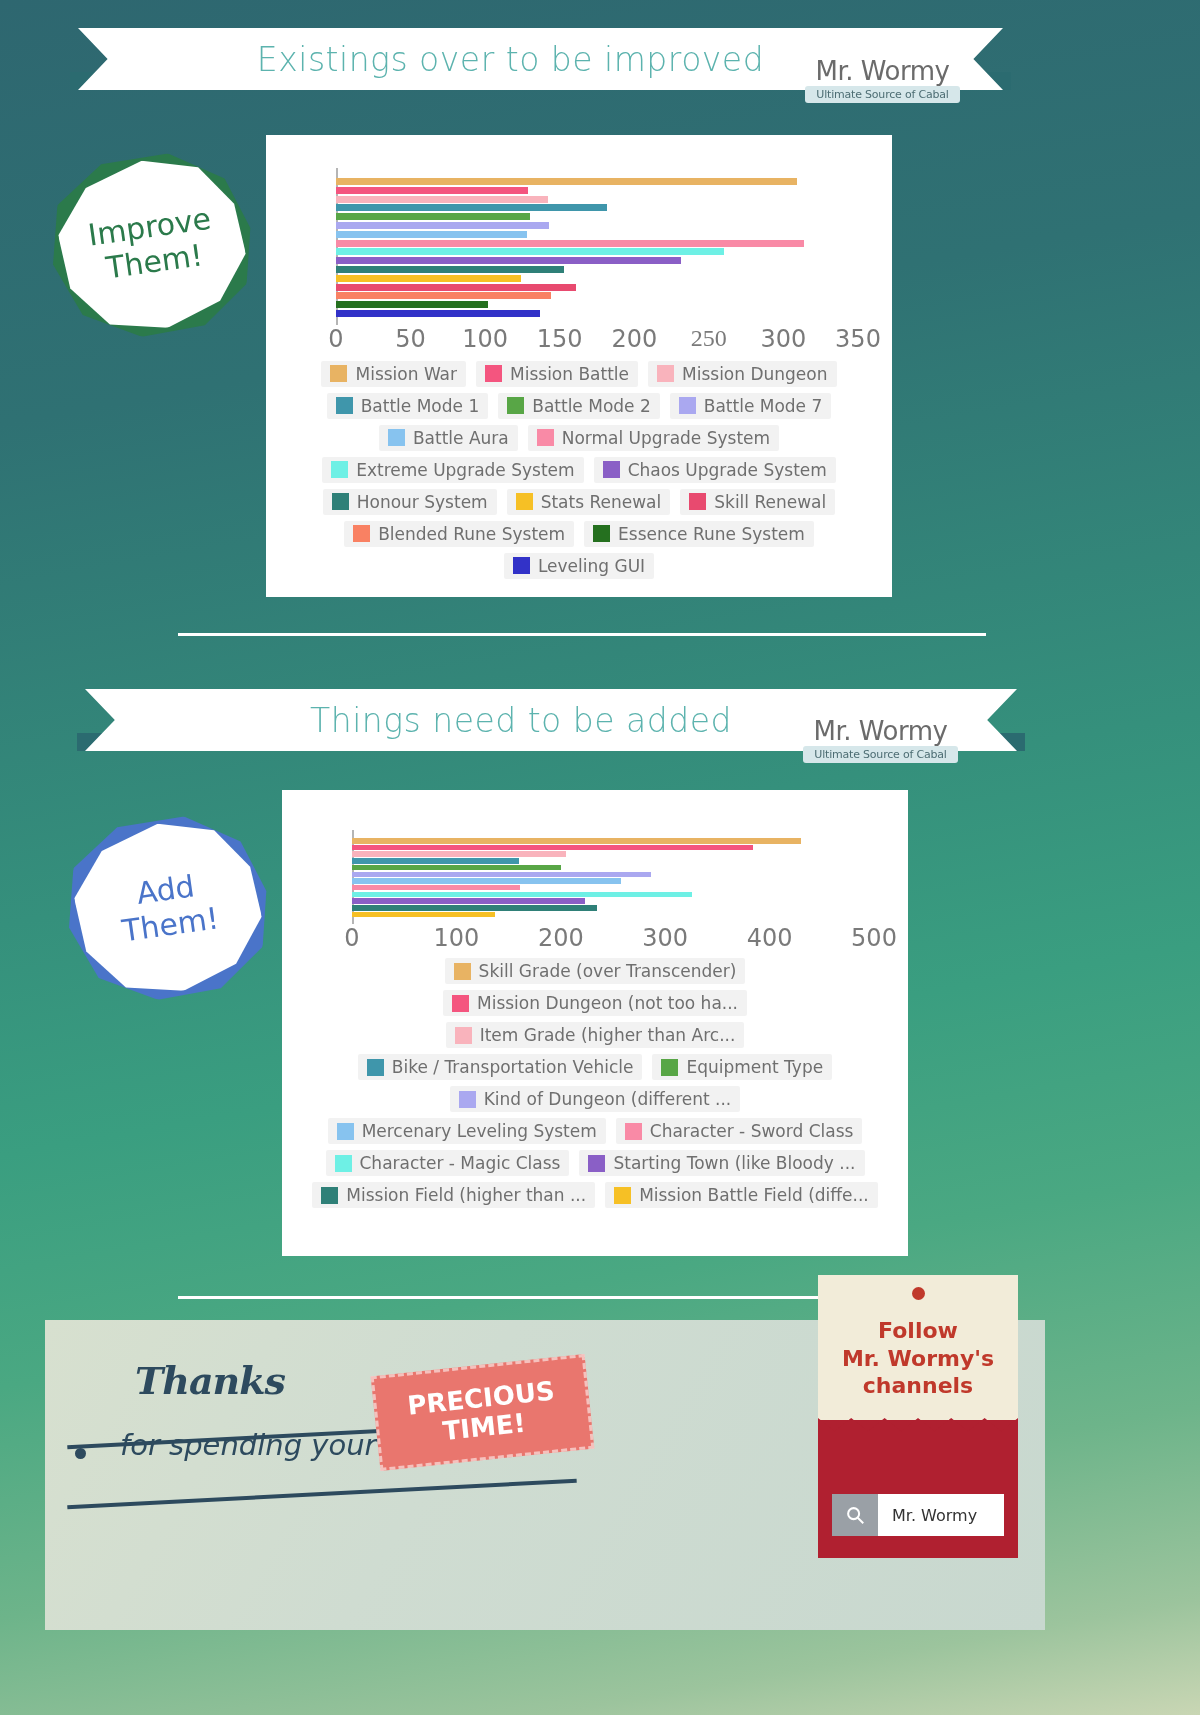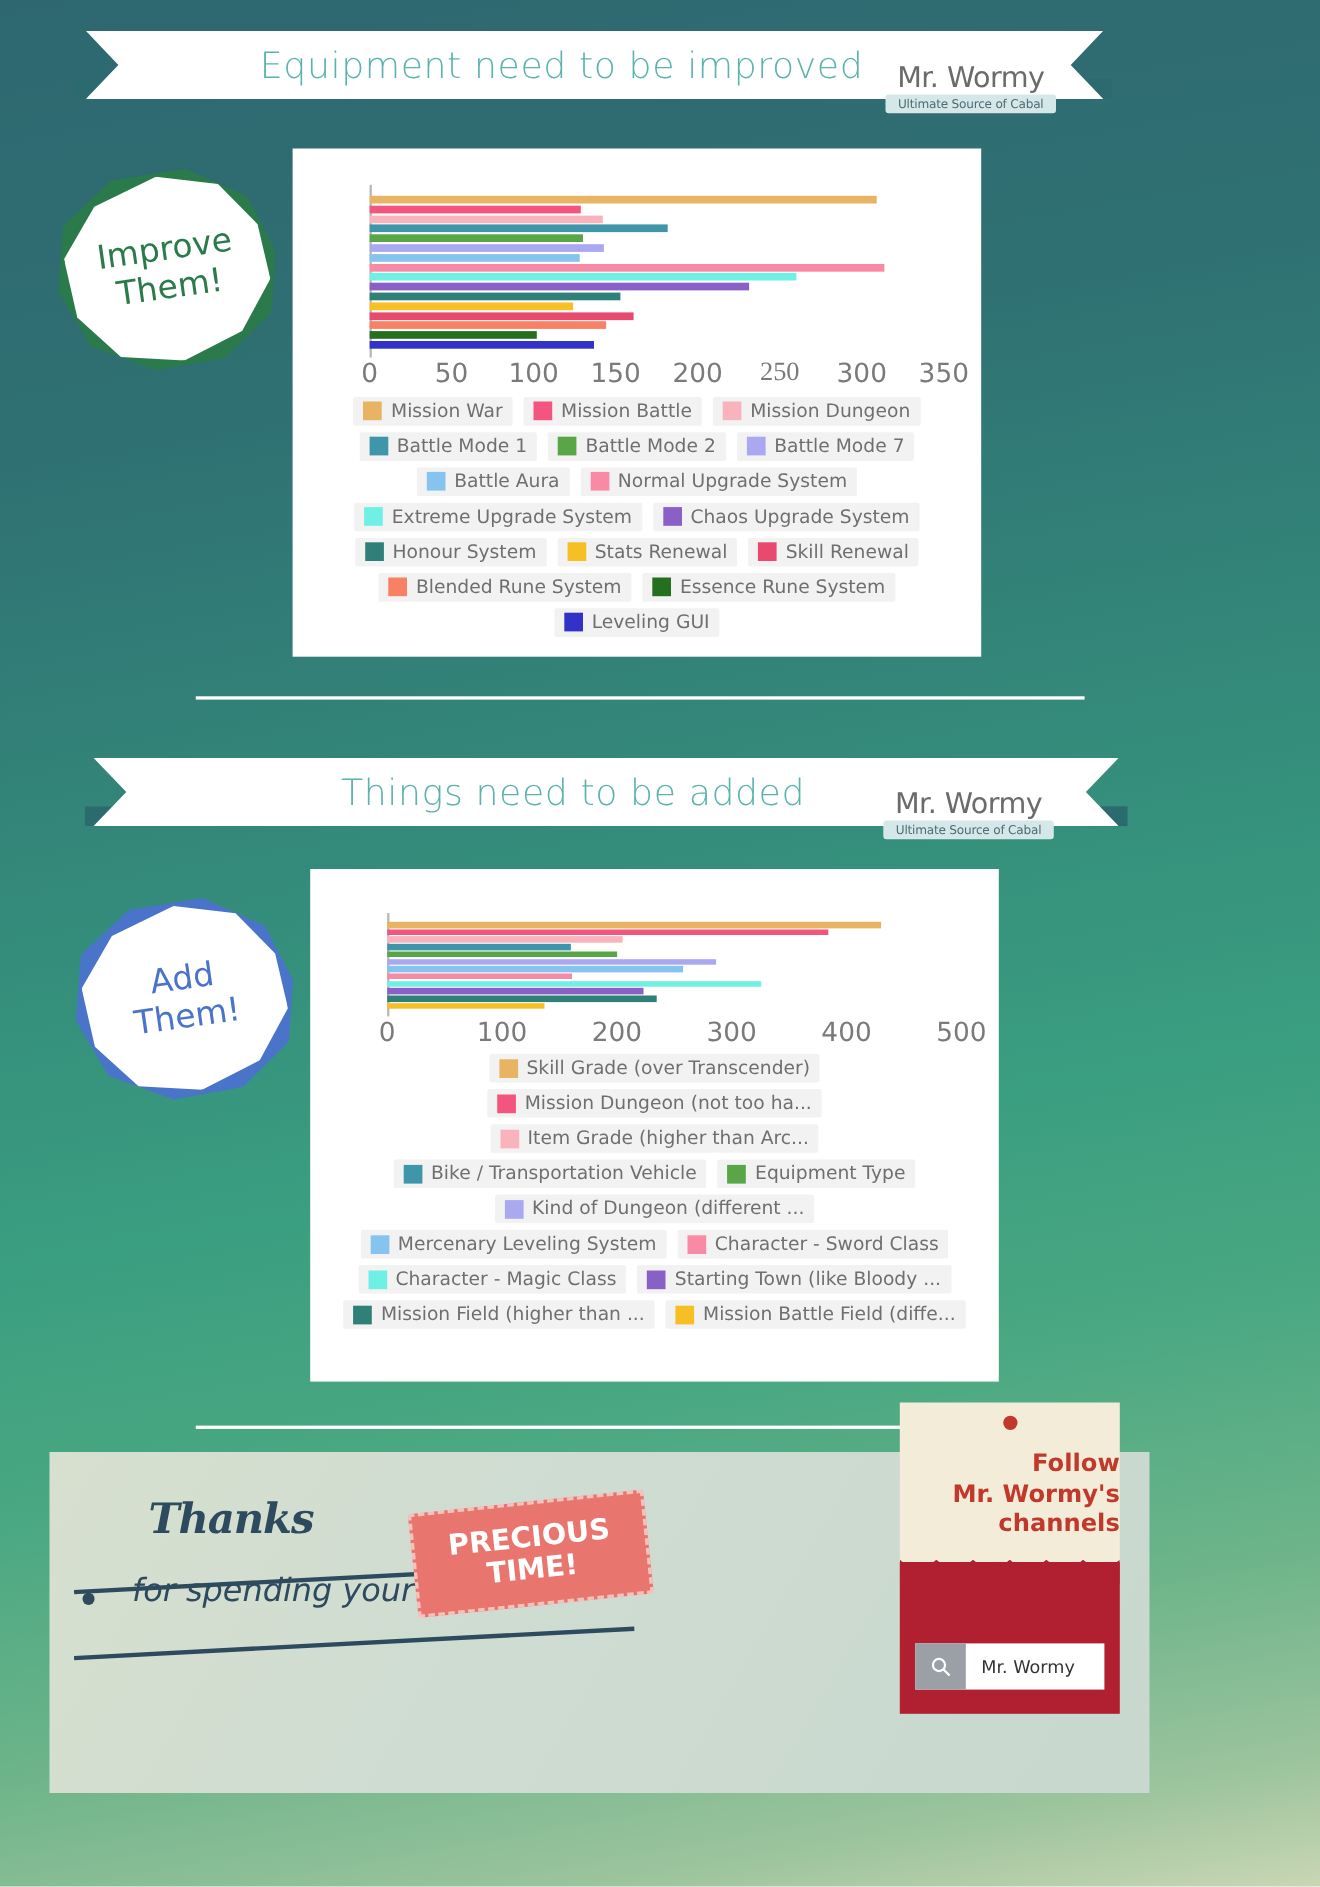--- a/index.html
+++ b/index.html
@@ -107,21 +107,21 @@
     border: 3px dashed rgba(255,255,255,0.55);
   }
 
   
   .follow-panel {
     position: absolute; left: 818px; top: 1275px; width: 200px; height: 145px;
     background: #f2ecd9;
   }
   .follow-dot { position: absolute; left: 94px; top: 12px; width: 13px; height: 13px; border-radius: 50%; background: #c0392b; }
   .follow-text {
-    position: absolute; left: 0; right: 0; top: 42px; text-align: right;
+    position: absolute; left: 0; right: 0; top: 42px; text-align: center;
     font-size: 22px; font-weight: bold; color: #c0392b; line-height: 1.25;
     font-family: "DejaVu Sans", sans-serif;
   }
   .follow-red {
     position: absolute; left: 818px; top: 1420px; width: 200px; height: 138px;
     background: #b02030;
   }
   .zigzag {
     position: absolute; left: 818px; top: 1418px; width: 200px; height: 22px;
     background: #b02030;
@@ -137,21 +137,21 @@
   }
   .search-val { padding-left: 14px; font-size: 16px; color: #333; font-family: "DejaVu Sans", sans-serif; }
 </style>
 </head>
 <body>
 
 <div class="banner" id="banner-1" style="top:28px;">
   <div class="ribbon-left"></div>
   <div class="ribbon-right"></div>
   <div class="sheet2"></div>
-  <div class="btitle">Equipment need to be improved</div>
+  <div class="btitle">Existings over to be improved</div>
 </div>
 
 <div class="wormy" style="left:805px; top:58px;">
   <div class="wname">Mr. Wormy</div>
   <div class="wtag">Ultimate Source of Cabal</div>
 </div>
 
 <div class="badge" style="left:52px; top:152px;">
   <div class="back" style="background:#2b7a4b;"></div>
   <div class="front"></div>

